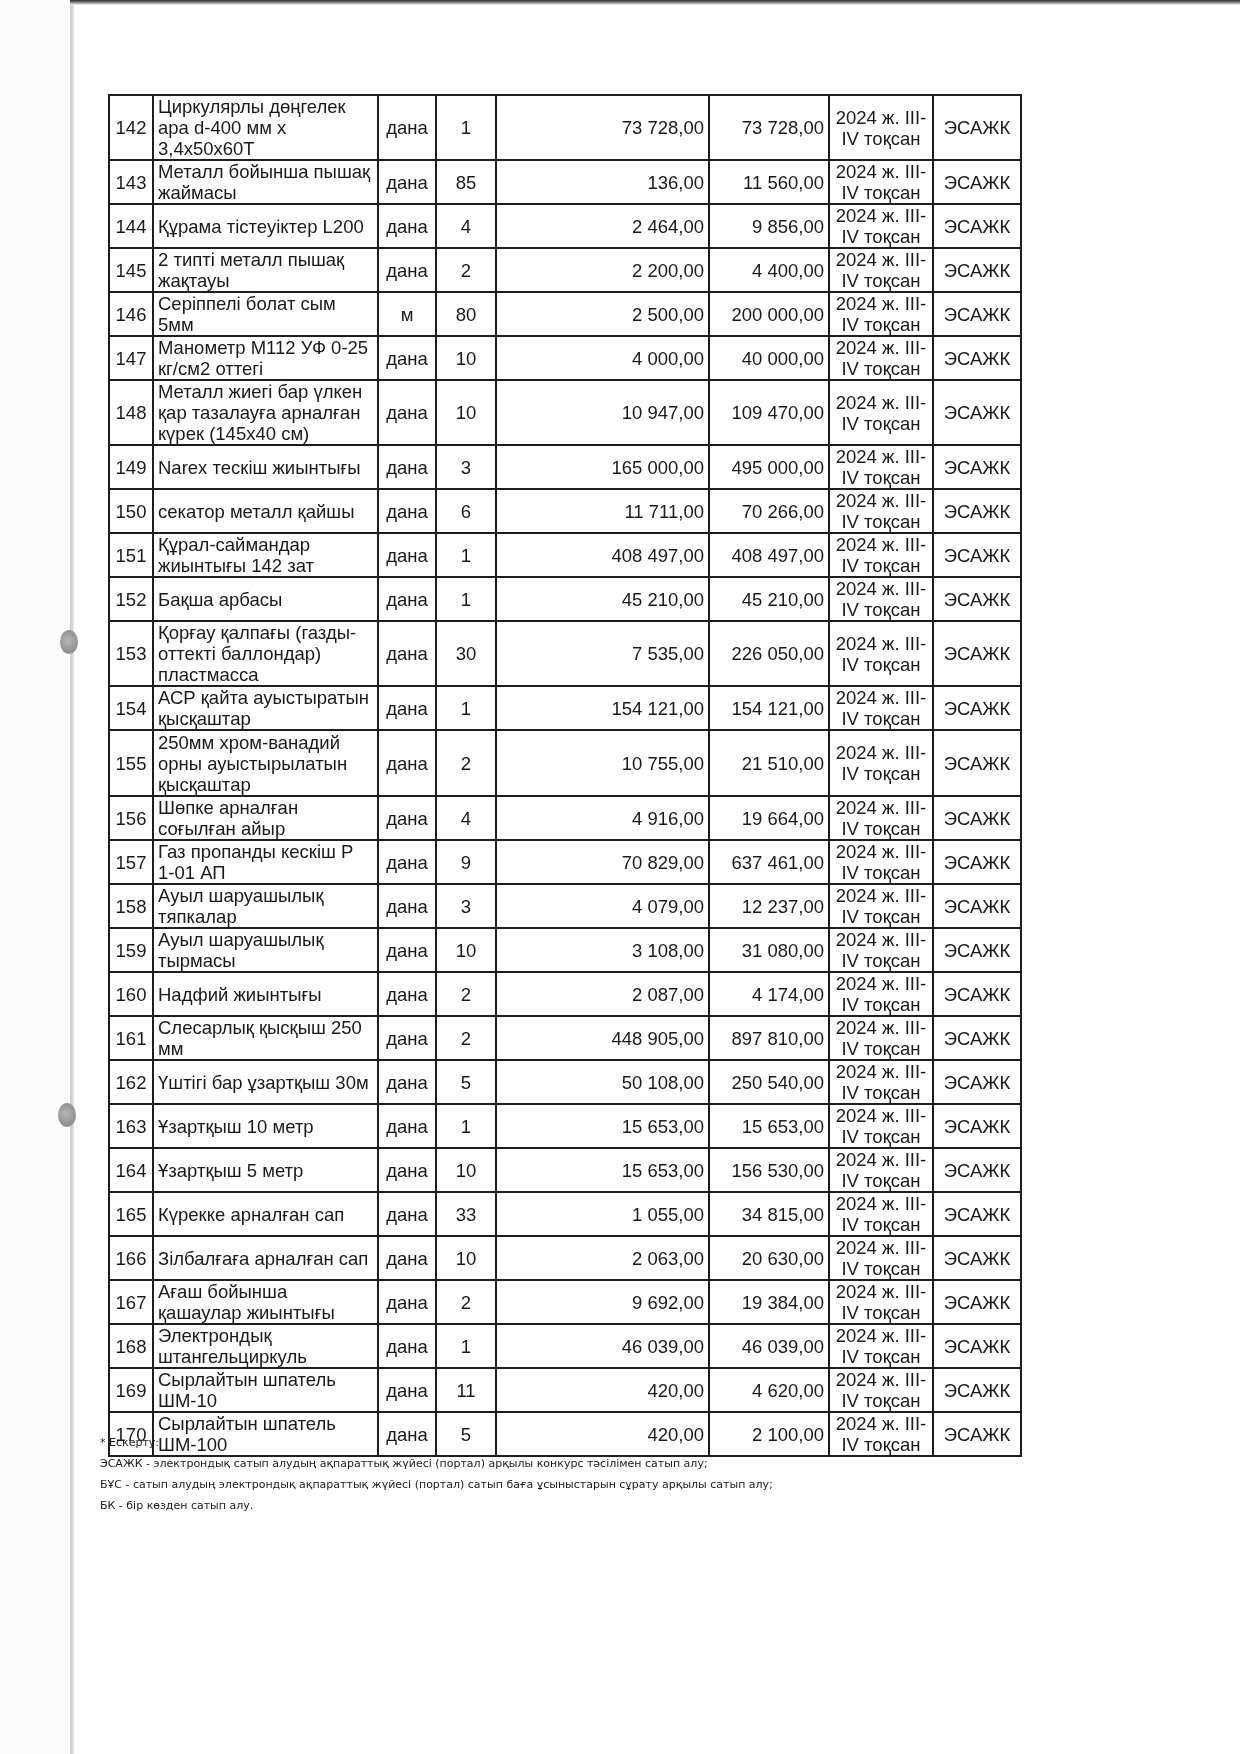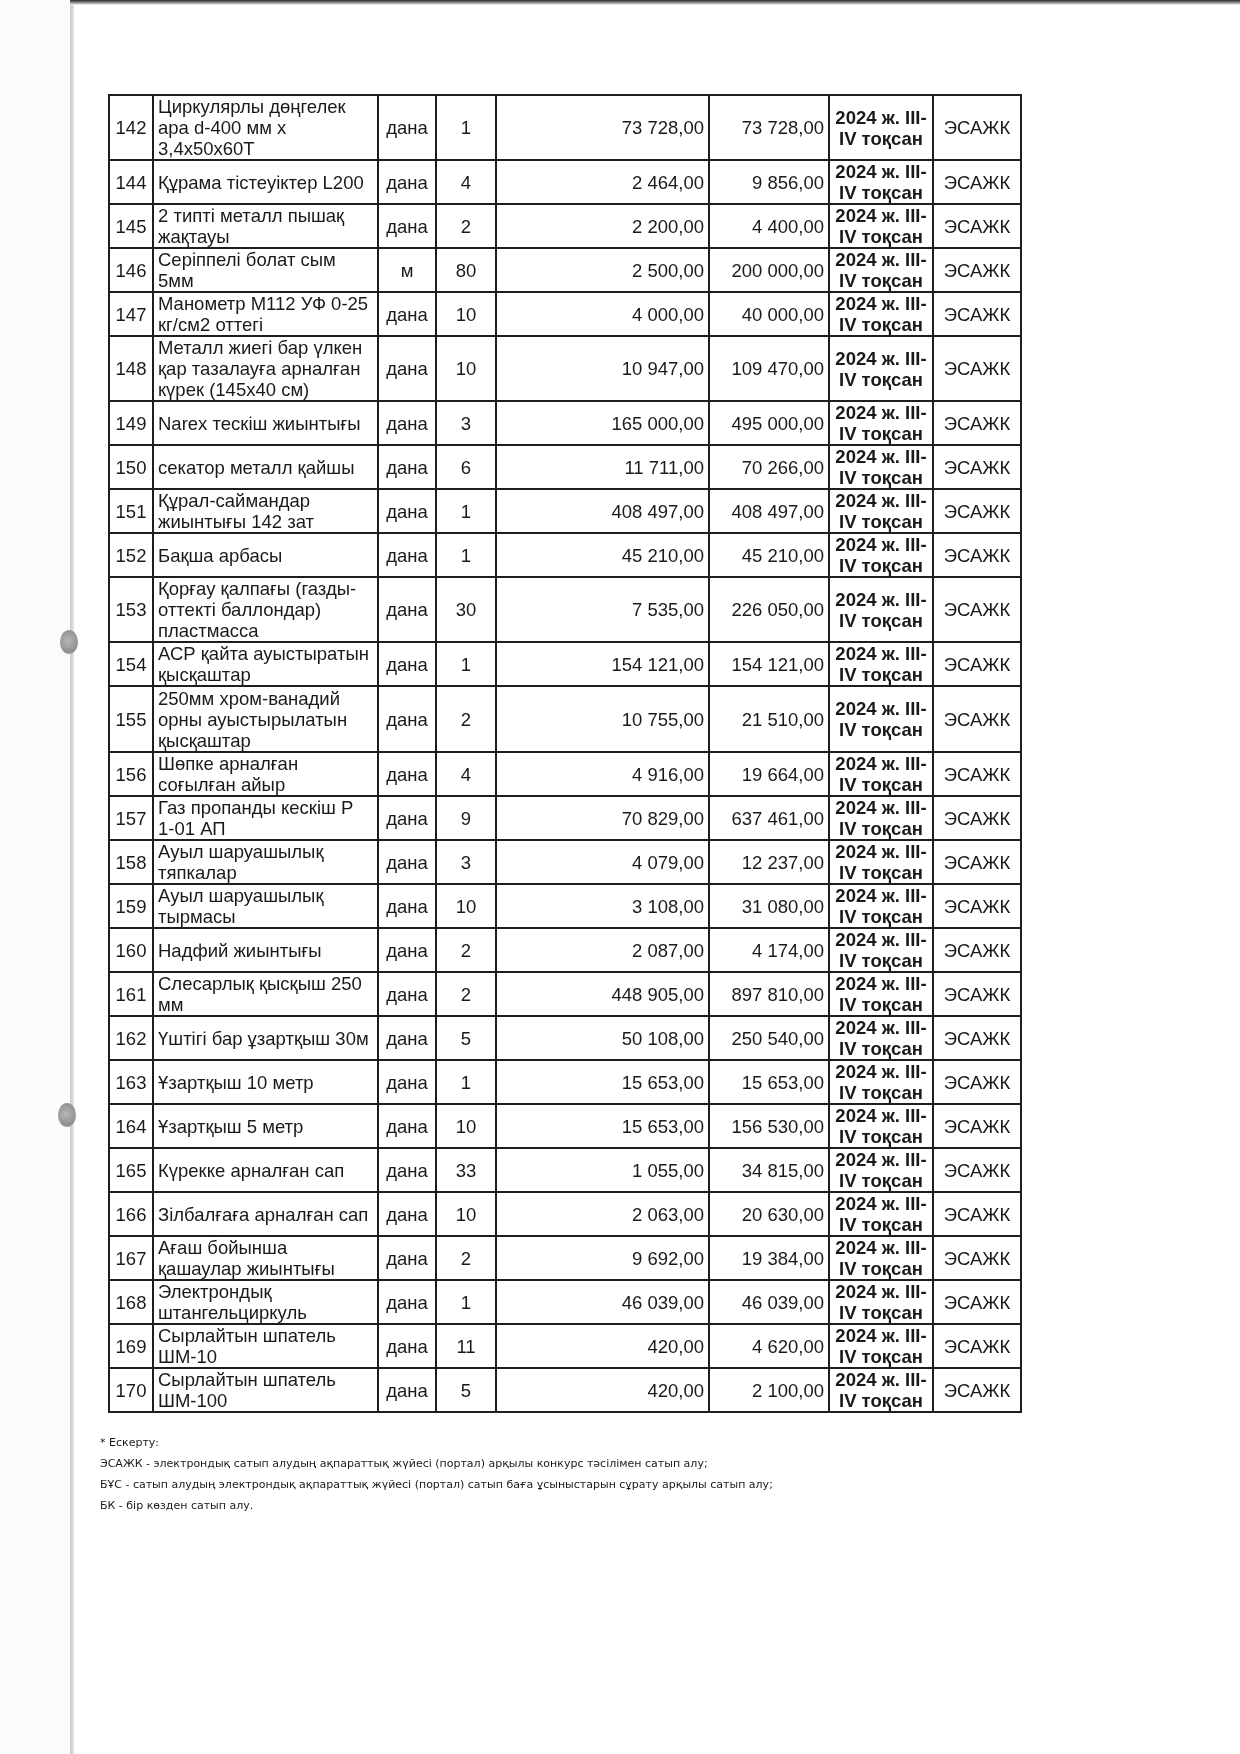--- a/index.html
+++ b/index.html
@@ -44,21 +44,21 @@
       padding: 0 4px;
       vertical-align: middle;
       overflow: hidden;
     }
     td.c-no { text-align: center; }
     td.c-name { text-align: left; padding-left: 3px; padding-right: 2px; }
     td.c-unit { text-align: center; }
     td.c-qty { text-align: center; }
     td.c-price { text-align: right; padding-right: 12px; }
     td.c-sum { text-align: right; padding-right: 12px; }
-    td.c-period { text-align: center; padding: 0 2px; font-weight: bold; }
+    td.c-period { text-align: center; padding: 0 2px; }
     td.c-method { text-align: center; }
 
     .footnote {
       position: absolute; left: 100px; top: 1432px; width: 1000px;
       font-family: "DejaVu Sans", sans-serif;
       font-size: 11px; line-height: 21px; color: #1a1a1a;
     }
     .footnote div { white-space: nowrap; }
   </style>
 </head>
@@ -86,20 +86,30 @@
         <td class="c-no">142</td>
         <td class="c-name">Циркулярлы дөңгелек ара d-400 мм х 3,4х50х60Т</td>
         <td class="c-unit">дана</td>
         <td class="c-qty">1</td>
         <td class="c-price">73 728,00</td>
         <td class="c-sum">73 728,00</td>
         <td class="c-period">2024 ж. III-IV тоқсан</td>
         <td class="c-method">ЭСАЖК</td>
       </tr>
       <tr style="height: 43px;">
+        <td class="c-no">143</td>
+        <td class="c-name">Металл бойынша пышақ жаймасы</td>
+        <td class="c-unit">дана</td>
+        <td class="c-qty">85</td>
+        <td class="c-price">136,00</td>
+        <td class="c-sum">11 560,00</td>
+        <td class="c-period">2024 ж. III-IV тоқсан</td>
+        <td class="c-method">ЭСАЖК</td>
+      </tr>
+      <tr style="height: 43px;">
         <td class="c-no">144</td>
         <td class="c-name">Құрама тістеуіктер L200</td>
         <td class="c-unit">дана</td>
         <td class="c-qty">4</td>
         <td class="c-price">2 464,00</td>
         <td class="c-sum">9 856,00</td>
         <td class="c-period">2024 ж. III-IV тоқсан</td>
         <td class="c-method">ЭСАЖК</td>
       </tr>
       <tr style="height: 43px;">

